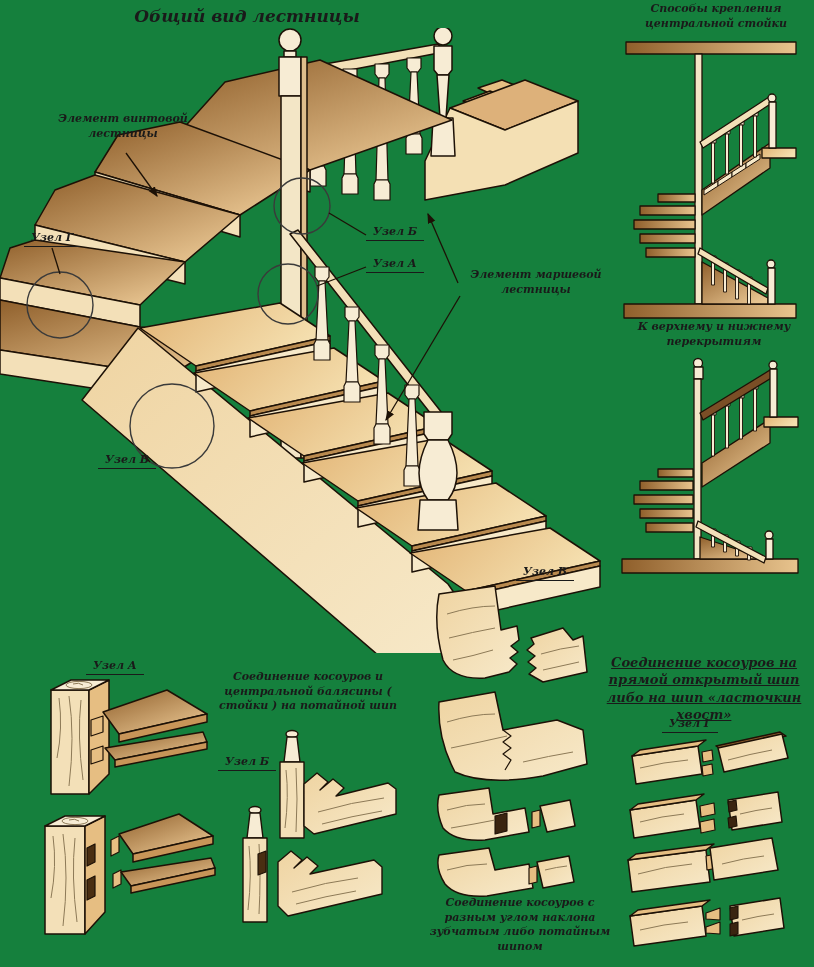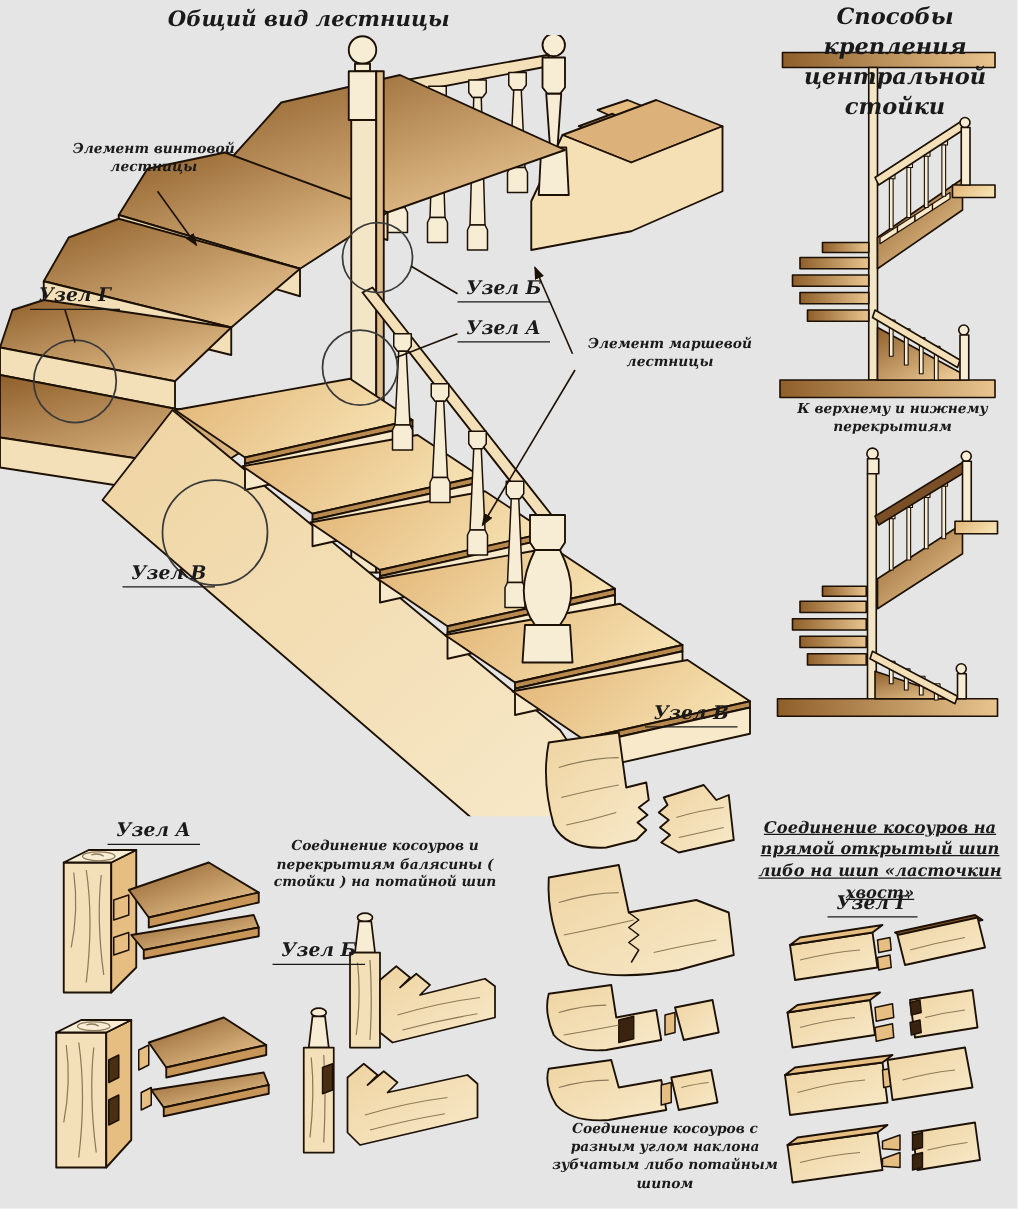--- a/index.html
+++ b/index.html
@@ -1,21 +1,21 @@
 <!DOCTYPE html>
 <html><head>
 <meta charset="utf-8">
 <style>
   html,body{margin:0;padding:0;background:#ffffff;}
-  .stage{position:relative;width:814px;height:967px;background:#e5e5e5;overflow:hidden;
+  .stage{position:relative;width:814px;height:967px;background:#15803d;overflow:hidden;
          font-family:"DejaVu Serif",serif;color:#1a1a1a;}
   .lbl{position:absolute;font-weight:bold;font-style:italic;text-align:center;line-height:1.33;}
-  .t17{font-size:17px;} .t15{font-size:18px;} .t14{font-size:11px;} .t13{font-size:13px;text-decoration:underline;}
+  .t17{font-size:17px;} .t15{font-size:11px;} .t14{font-size:11px;} .t13{font-size:13px;text-decoration:underline;}
   .node-lbl{display:inline-block;border-bottom:1.6px solid #1a1a1a;padding:0 7px 2px;white-space:nowrap;
-            font-weight:bold;font-style:italic;font-size:15px;}
+            font-weight:bold;font-style:italic;font-size:11px;}
   .abs{position:absolute;}
   svg{display:block;}
 </style>
 </head>
 <body>
 
 <div class="stage">
 
   <svg class="abs" style="left:0;top:28px" width="610" height="625" viewBox="0 0 610 625">
     <defs>
@@ -415,28 +415,28 @@
 
   <div class="lbl t14" style="left:452px;top:268px;width:168px">Элемент маршевой лестницы</div>
 
   <div class="lbl t14" style="left:614px;top:320px;width:200px">К верхнему и нижнему перекрытиям</div>
 
 
   <div class="abs" style="left:86px;top:654px">
     <span class="node-lbl">Узел А</span>
   </div>
 
-  <div class="lbl t14" style="left:202px;top:670px;width:212px">Соединение косоуров и перекрытиям балясины ( стойки ) на потайной шип</div>
+  <div class="lbl t14" style="left:202px;top:670px;width:212px">Соединение косоуров и центральной балясины ( стойки ) на потайной шип</div>
   <div class="abs" style="left:218px;top:750px">
     <span class="node-lbl">Узел Б</span>
   </div>
 
   <div class="abs" style="left:516px;top:560px">
     <span class="node-lbl">Узел В</span>
   </div>
-  <div class="lbl t14" style="left:432px;top:896px;width:200px">Соединение косоуров с разным углом наклона зубчатым либо потайным шипом</div>
+  <div class="lbl t14" style="left:420px;top:896px;width:200px">Соединение косоуров с разным углом наклона зубчатым либо потайным шипом</div>
 
   <div class="lbl t13" style="left:594px;top:654px;width:220px">Соединение косоуров на прямой открытый шип либо на шип «ласточкин хвост»</div>
   <div class="abs" style="left:662px;top:712px">
     <span class="node-lbl">Узел Г</span>
   </div>
 
 </div>
 
 </body></html>

